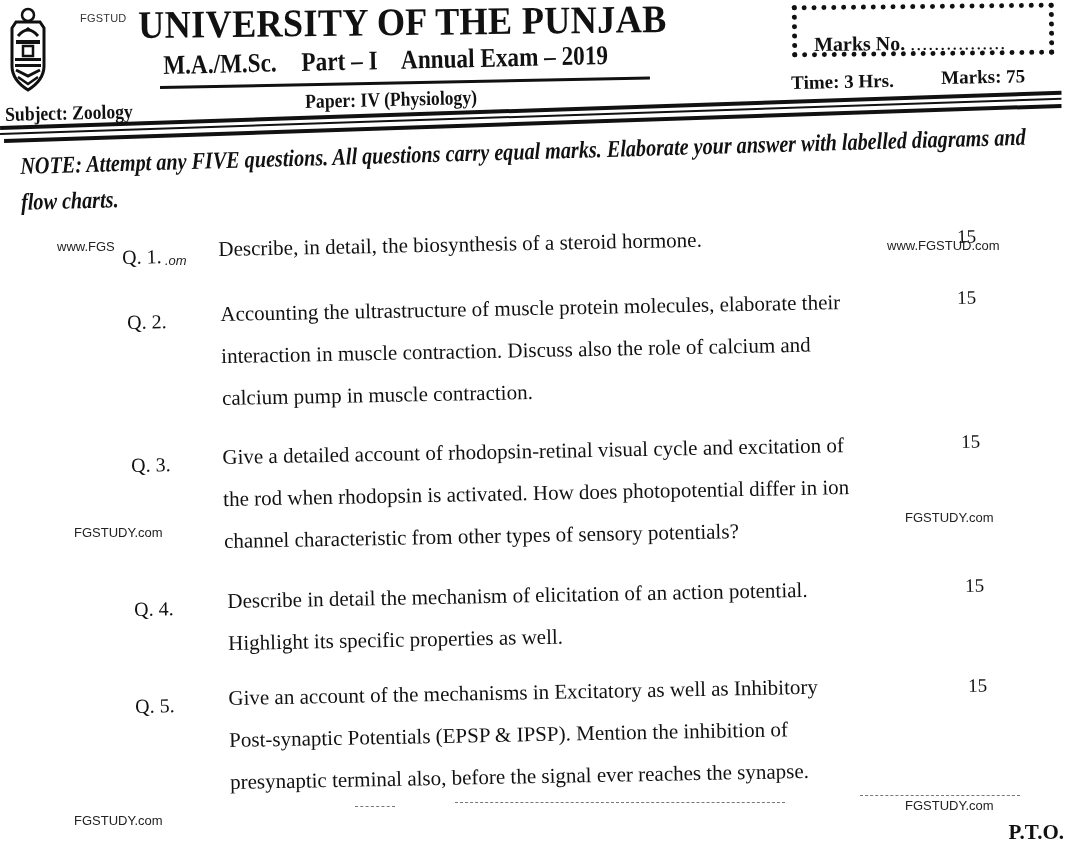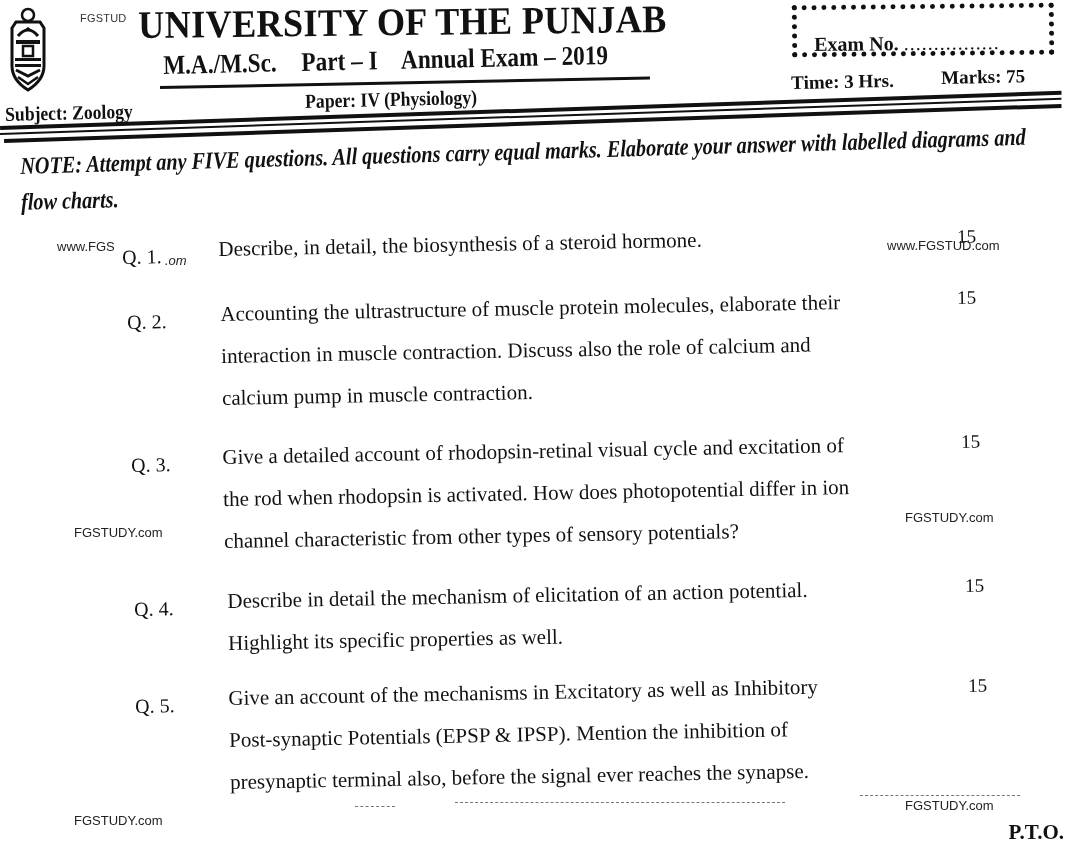--- a/index.html
+++ b/index.html
@@ -183,21 +183,21 @@
     <span>Part – I</span>
     <span>Annual Exam – 2019</span>
   </div>
   <div class="abs exam-underline"></div>
 
   <div class="abs paper-line">Paper: IV (Physiology)</div>
   <div class="abs subject-line">Subject: Zoology</div>
 
   <div class="abs roll-box"></div>
   <div class="abs roll-label">
-    <span>Exam No.</span>
+    <span>Marks No.</span>
     <span class="dots">................</span>
   </div>
 
   <div class="abs time-line">Time: 3 Hrs.</div>
   <div class="abs marks-line">Marks: 75</div>
 
   <div class="abs rule" style="left:0; top:126px; width:1062px; transform:rotate(-1.9deg);"></div>
   <div class="abs rule thin" style="left:0; top:133px; width:1062px; transform:rotate(-1.9deg);"></div>
   <div class="abs rule" style="left:4px; top:139px; width:1058px; transform:rotate(-1.9deg);"></div>
 

